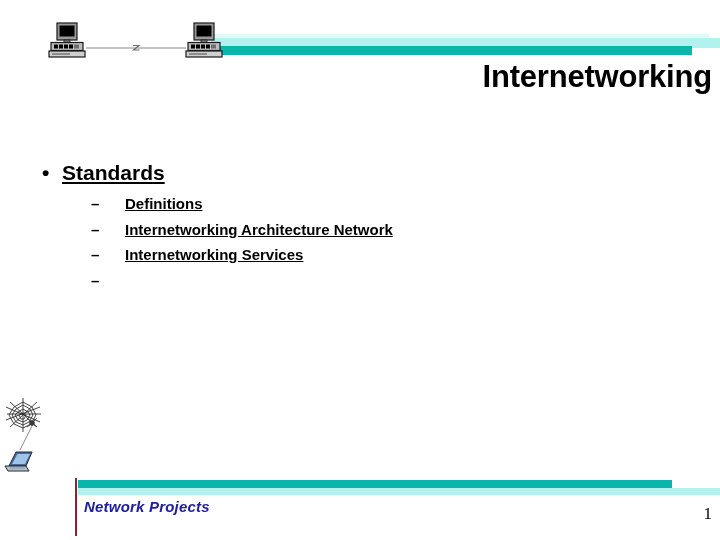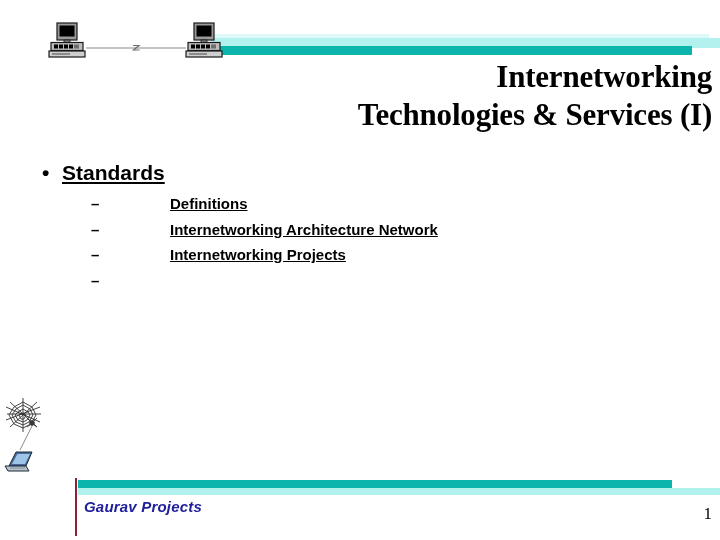--- a/index.html
+++ b/index.html
@@ -69,21 +69,21 @@
     left: 60px;
     top: 58px;
     width: 652px;
     text-align: right;
     font-size: 31px;
     font-weight: bold;
     line-height: 38px;
     color: #000000;
     letter-spacing: -0.2px;
   }
-  #title .tl { display: block; font-family: Liberation Serif, serif; }
+  #title .tl { display: block; }
 
   
   #body-content {
     position: absolute;
     left: 0;
     top: 160px;
     width: 720px;
   }
   .lvl1 {
     position: relative;
@@ -111,21 +111,21 @@
     color: #000000;
     line-height: 25.5px;
   }
   .lvl2 .dash {
     position: absolute;
     left: 91px;
     top: 0;
     font-size: 15px;
     line-height: 25.5px;
   }
-  .lvl2 .txt { text-decoration: underline; margin-left: 45px; }
+  .lvl2 .txt { text-decoration: underline; }
 
   
   #footer-deco {
     position: absolute;
     left: 0;
     bottom: 0;
     width: 720px;
     height: 62px;
   }
   #web-logo {
@@ -216,21 +216,20 @@
     <rect x="18" y="22.5" width="4" height="4" fill="#000000"></rect>
     <rect x="23" y="22.5" width="4" height="4" fill="#000000"></rect>
     <rect x="28" y="22.5" width="5" height="4" fill="#6d6d6d"></rect>
     <rect x="3" y="29" width="36" height="6" fill="#cfcfcf" stroke="#1a1a1a" stroke-width="1.2"></rect>
     <rect x="6" y="31" width="18" height="2" fill="#8c8c8c"></rect>
   </svg>
 </div>
 
 <div id="title">
   <span class="tl">Internetworking</span>
-  <span class="tl">Technologies &amp; Services (I)</span>
 </div>
 
 <div id="body-content">
 
   <div class="lvl1">
     <span class="bullet">•</span>
     <span class="txt">Standards</span>
   </div>
 
   <div class="lvl2">
@@ -238,21 +237,21 @@
     <span class="txt">Definitions</span>
   </div>
 
   <div class="lvl2">
     <span class="dash">–</span>
     <span class="txt">Internetworking Architecture Network</span>
   </div>
 
   <div class="lvl2">
     <span class="dash">–</span>
-    <span class="txt">Internetworking Projects</span>
+    <span class="txt">Internetworking Services</span>
   </div>
 
   <div class="lvl2">
     <span class="dash">–</span>
   </div>
 
 </div>
 
 <div id="footer-deco">
 
@@ -282,15 +281,15 @@
       <path d="M10 70 L15.5 60 L28 60 L23 70 Z" fill="#9ec4e8"></path>
       <path d="M3 72 L24 72 L27 77 L6 77 Z" fill="#b9c3cc" stroke="#1e2a3a" stroke-width="1"></path>
       <path d="M8 74 L23 74" stroke="#7d8a96" stroke-width="0.9"></path>
     </g>
   </svg>
 
   <div id="footer-rule"></div>
   <div class="footer-bar-teal"></div>
   <div class="footer-bar-light"></div>
 
-  <div id="footer-label">Gaurav Projects</div>
+  <div id="footer-label">Network Projects</div>
   <div id="page-number">1</div>
 </div>
 
 </body></html>

